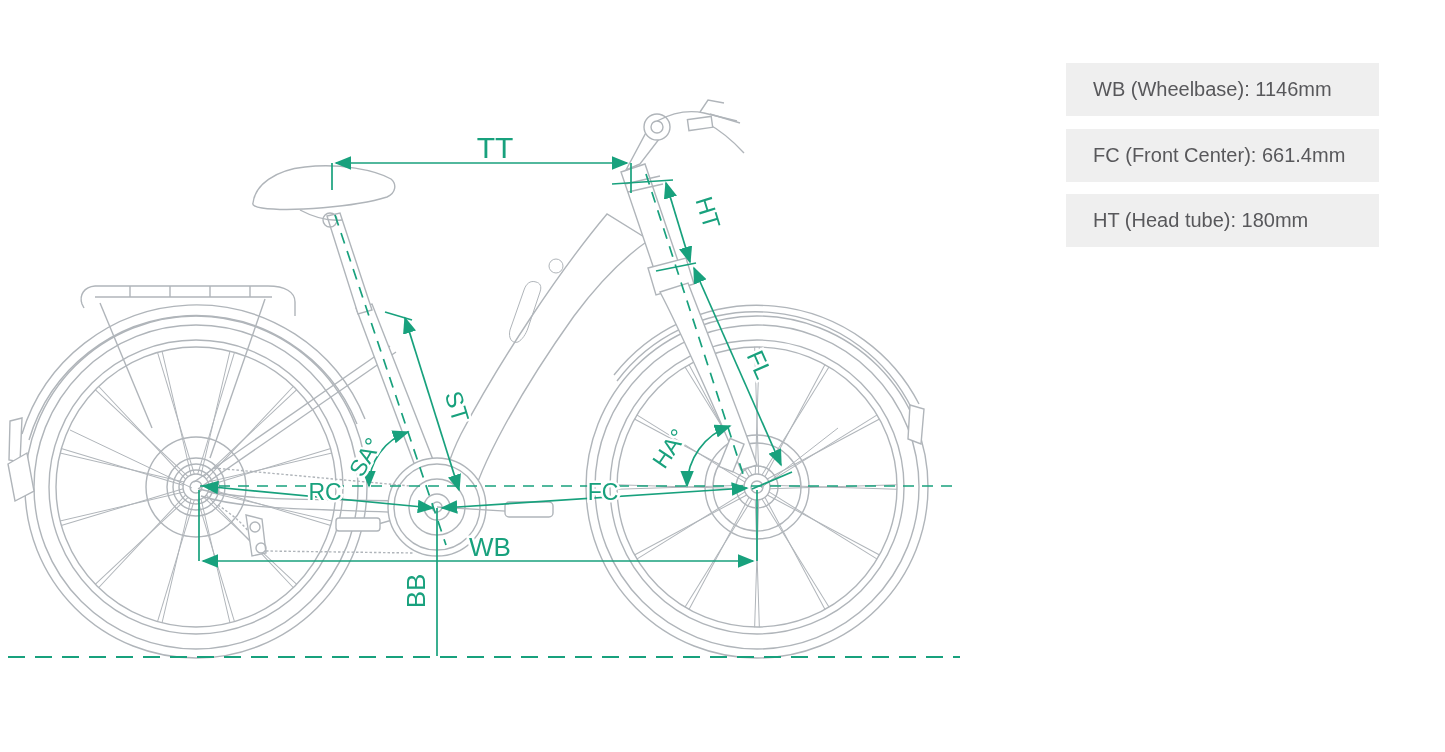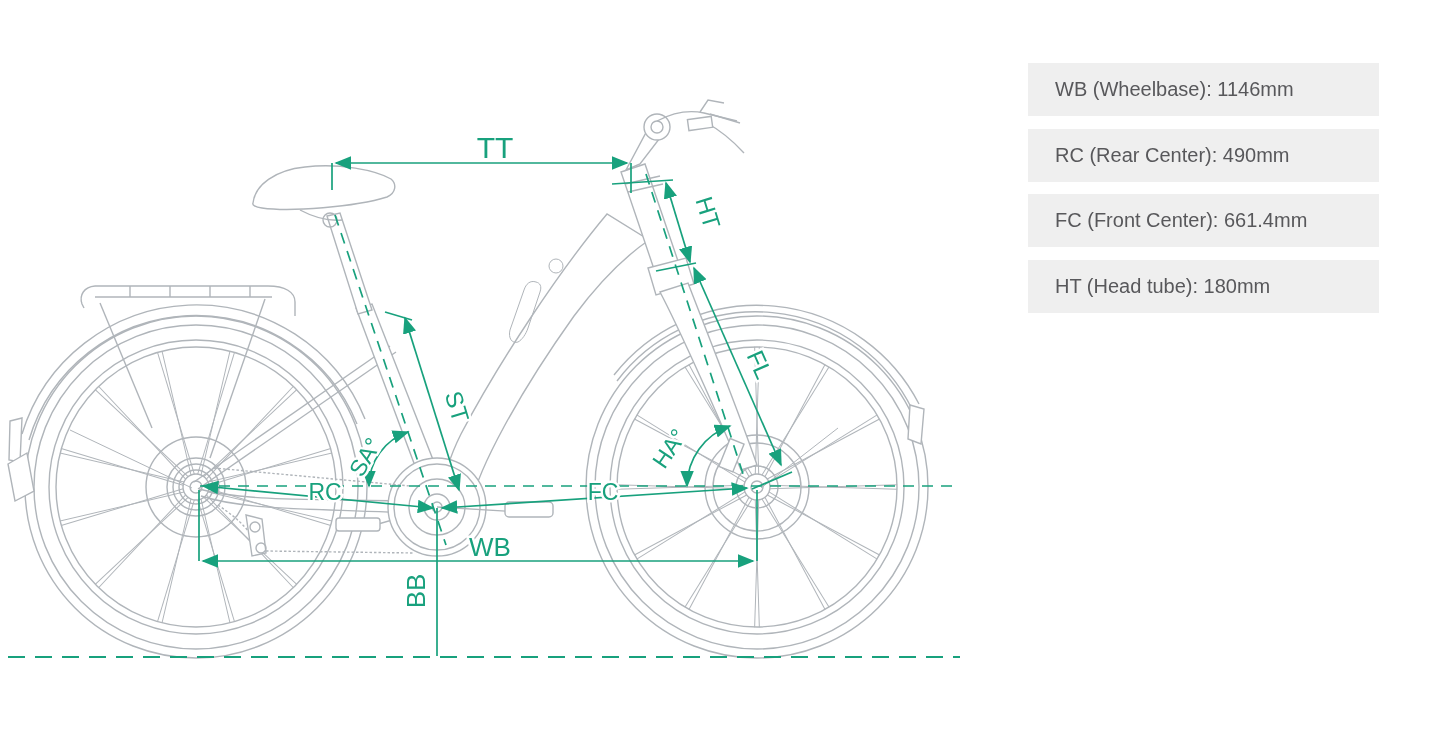--- a/index.html
+++ b/index.html
@@ -21,21 +21,21 @@
   .dash{stroke:var(--accent);fill:none;stroke-width:1.7;stroke-dasharray:11 8;}
   .ground{stroke:var(--accent);fill:none;stroke-width:2;stroke-dasharray:17 10;}
   .lbl{fill:var(--accent);stroke:#fff;stroke-width:5px;paint-order:stroke;
        font-family:"Liberation Sans",sans-serif;font-weight:400;}
   .f30{font-size:30px;} .f24{font-size:24px;} .f23{font-size:23px;} .f26{font-size:26px;}
   .anchor-mid{text-anchor:middle;}
   
   .panel{position:absolute;left:1028px;top:63px;width:351px;
          display:flex;flex-direction:column;gap:12.7px;}
   .panel-row{height:53px;background:var(--panel-bg);display:flex;align-items:center;
-             padding-left:27px;box-sizing:border-box;font-size:20px;color:var(--panel-text);}
+             padding-left:27px;box-sizing:border-box;font-size:20px;color:var(--panel-text);margin-left:38px;}
 </style>
 </head>
 <body>
 
 <div class="canvas">
 
   <svg class="diagram-svg" width="1010" height="752" viewBox="0 0 1010 752">
     <defs>
       <marker id="ah" viewBox="0 0 10 8" refX="9" refY="4" markerWidth="10" markerHeight="8" orient="auto-start-reverse">
           <path d="M0,0 L10,4 L0,8 Z" fill="#18A17D"></path>
@@ -251,17 +251,16 @@
 
       <g>
         <line class="dim" x1="437" y1="508" x2="437" y2="656"></line>
         <text class="lbl f26 anchor-mid" transform="translate(425,591) rotate(-90)">BB</text>
       </g>
     </g>
   </svg>
 
   <div class="panel">
     <div class="panel-row">WB (Wheelbase): 1146mm</div>
-    <div class="panel-row">RC (Rear Center): 490mm</div>
     <div class="panel-row">FC (Front Center): 661.4mm</div>
     <div class="panel-row">HT (Head tube): 180mm</div>
   </div>
 </div>
 
 </body></html>

